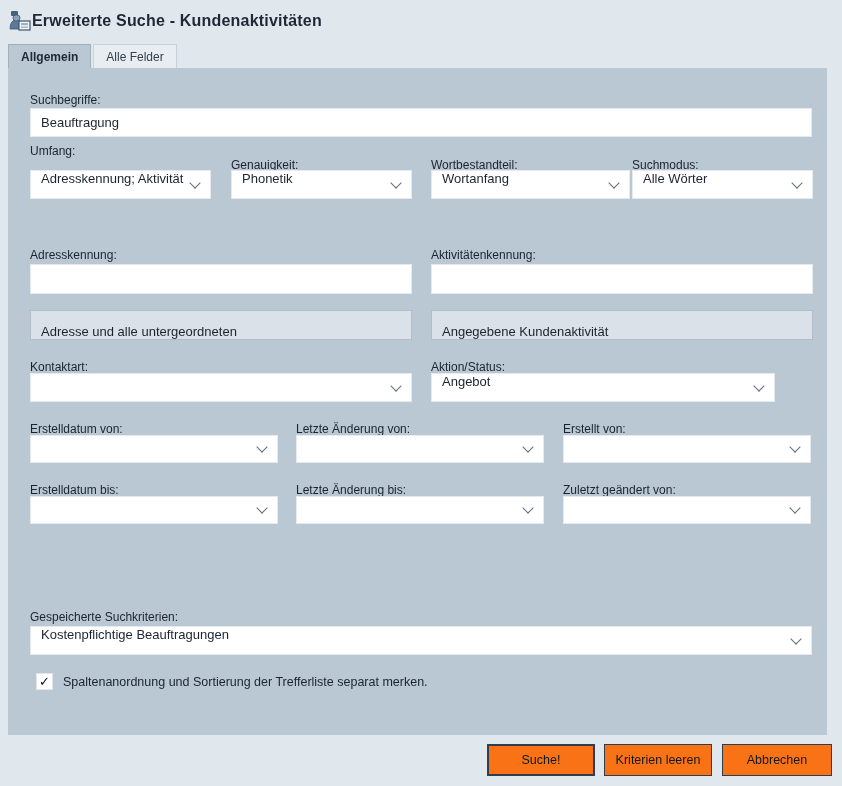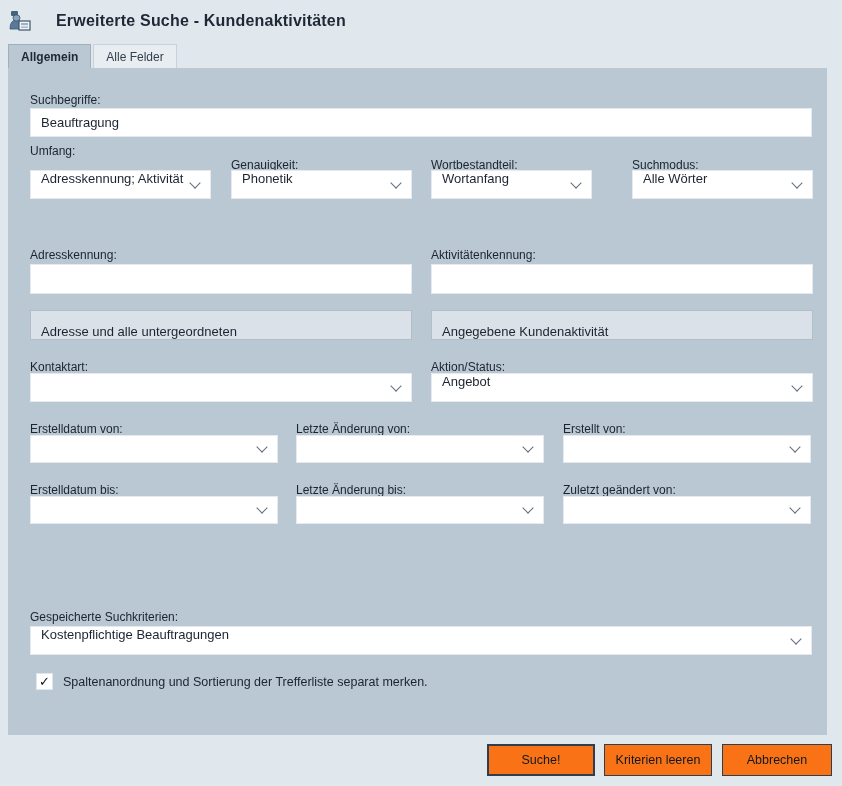--- a/index.html
+++ b/index.html
@@ -6,21 +6,21 @@
   html,body { width:842px; height:786px; }
   body {
     font-family:"Liberation Sans","DejaVu Sans",sans-serif;
     background:#e0e7ed;
     position:relative;
     overflow:hidden;
   }
   .screen { position:absolute; left:0; top:0; width:842px; height:786px; }
 
   
-  .titlebar { position:absolute; left:8px; top:6px; height:30px; display:flex; align-items:center; gap:24px; }
+  .titlebar { position:absolute; left:8px; top:6px; height:30px; display:flex; align-items:center; gap:0; }
   .title-icon { width:24px; height:24px; display:inline-block; }
   .title { font-size:16px; font-weight:bold; color:#1e2836; letter-spacing:0.2px; }
 
   
   .tabs { position:absolute; left:8px; top:44px; height:24px; display:flex; }
   .tab {
     height:24px; padding:0 12px; display:flex; align-items:center;
     font-size:12px; color:#33404d; cursor:default;
     background:#e8edf1; border:1px solid #c9d2da; border-bottom:none;
     margin-right:2px;
@@ -109,21 +109,21 @@
       <span class="chev"></span>
     </div>
 
     <span class="lbl" style="left:223px;top:90px">Genauigkeit:</span>
     <div class="select" style="left:223px;top:102px;width:181px">
       <span>Phonetik</span>
       <span class="chev"></span>
     </div>
 
     <span class="lbl" style="left:423px;top:90px">Wortbestandteil:</span>
-    <div class="select" style="left:423px;top:102px;width:161px">
+    <div class="select" style="left:423px;top:102px;width:199px">
       <span>Wortanfang</span>
       <span class="chev"></span>
     </div>
 
     <span class="lbl" style="left:624px;top:90px">Suchmodus:</span>
     <div class="select" style="left:624px;top:102px;width:181px">
       <span>Alle Wörter</span>
       <span class="chev"></span>
     </div>
 
@@ -140,21 +140,21 @@
       <span>Angegebene Kundenaktivität</span>
     </div>
 
     <span class="lbl" style="left:22px;top:292px">Kontaktart:</span>
     <div class="select" style="left:22px;top:305px;width:382px">
       <span></span>
       <span class="chev"></span>
     </div>
 
     <span class="lbl" style="left:423px;top:292px">Aktion/Status:</span>
-    <div class="select" style="left:423px;top:305px;width:382px">
+    <div class="select" style="left:423px;top:305px;width:344px">
       <span>Angebot</span>
       <span class="chev"></span>
     </div>
 
     <span class="lbl" style="left:22px;top:354px">Erstelldatum von:</span>
     <div class="select" style="left:22px;top:367px;width:248px;height:28px">
       <span></span>
       <span class="chev"></span>
     </div>
 

